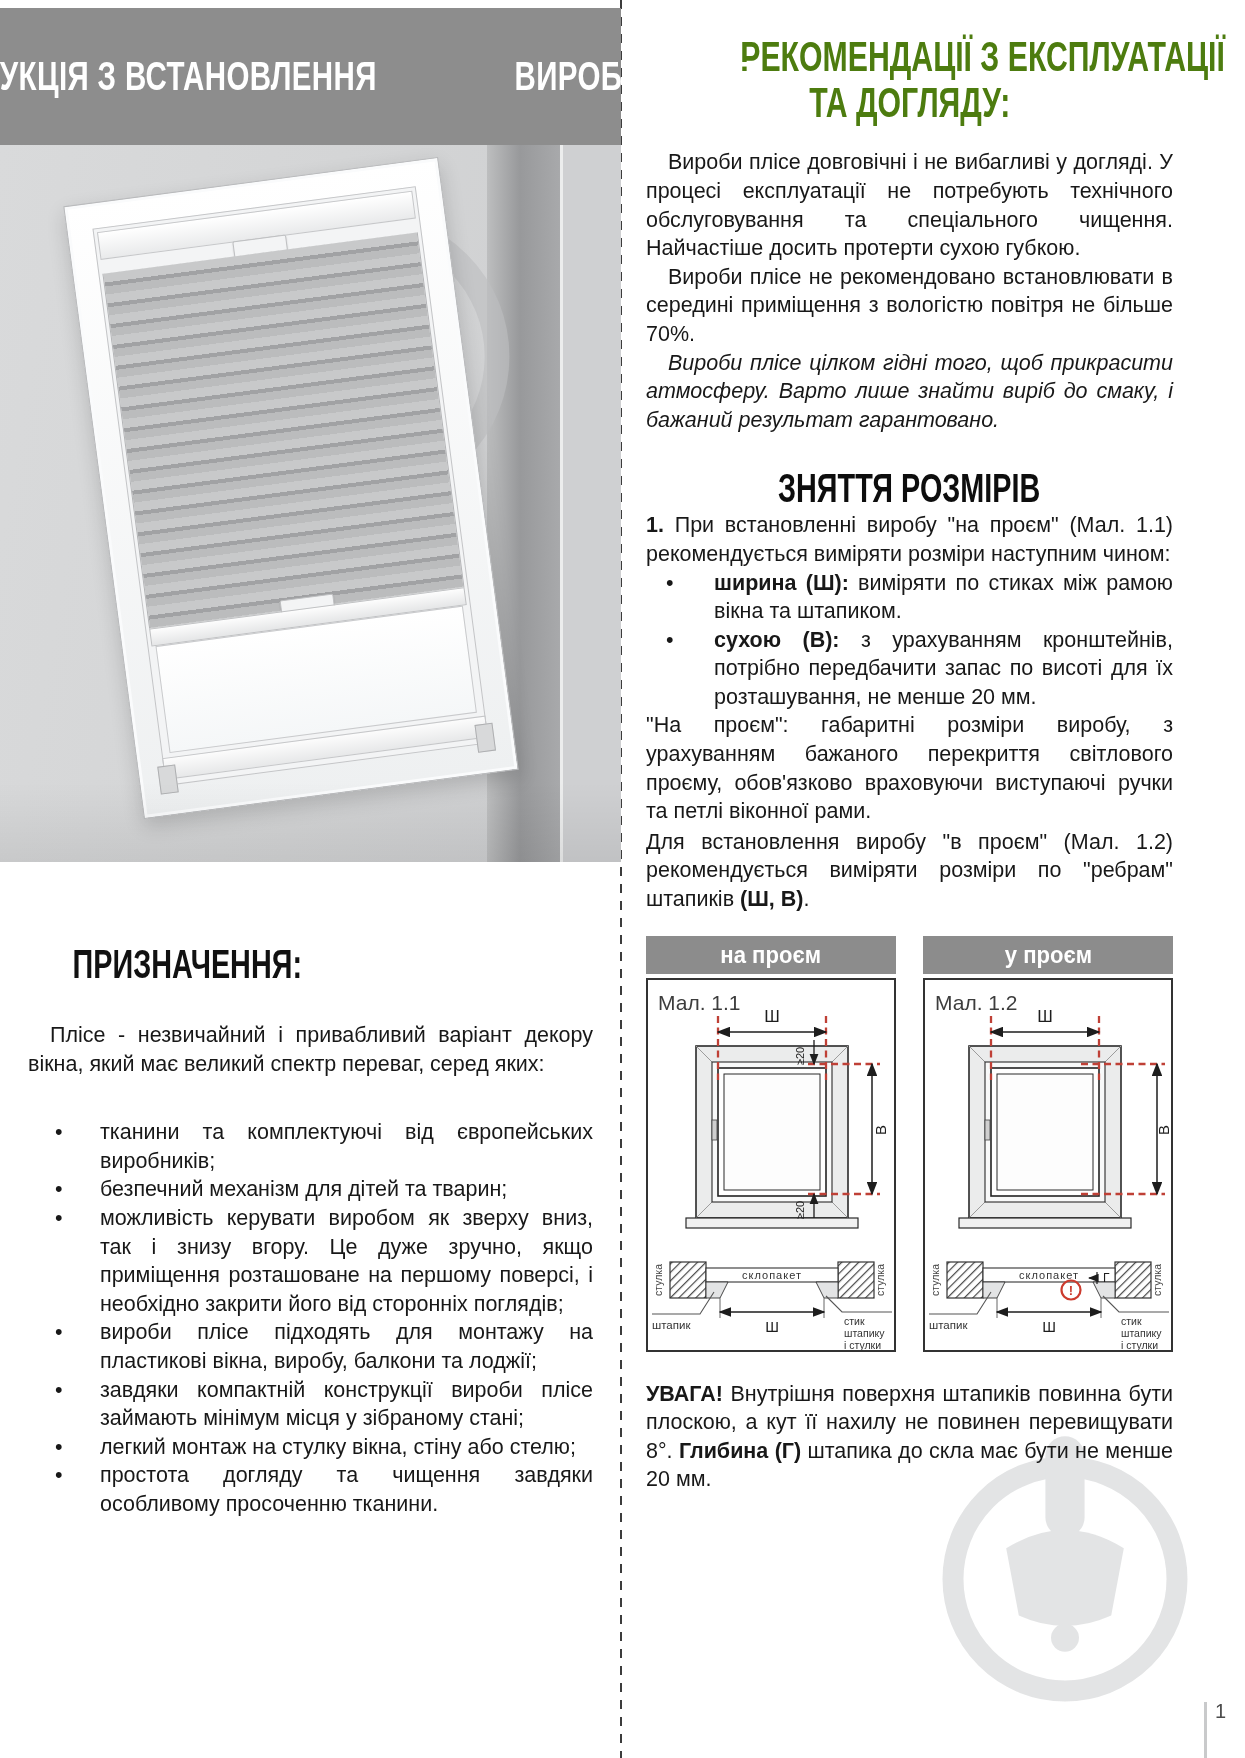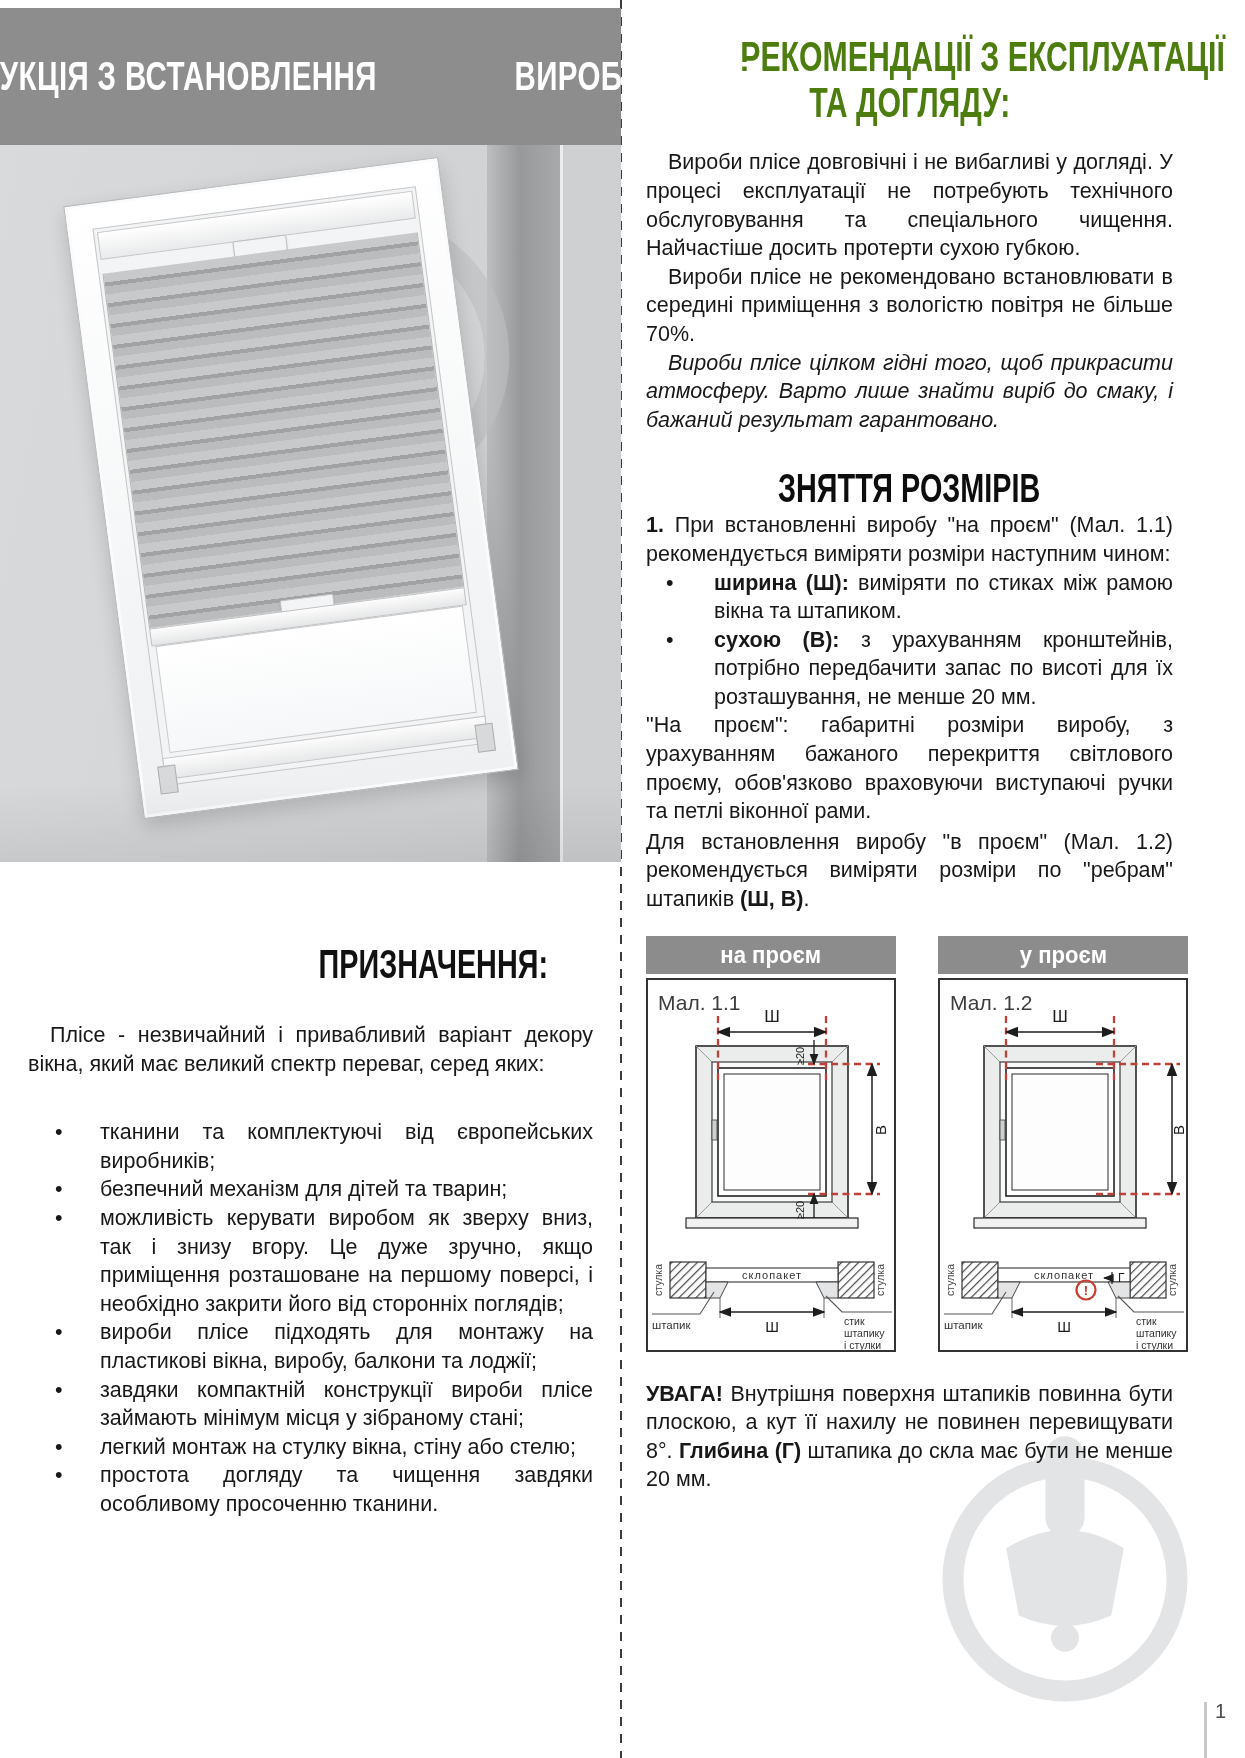--- a/index.html
+++ b/index.html
@@ -52,21 +52,21 @@
     background:linear-gradient(#fdfdfd,#e5e6e7);border:1px solid #bfc0c2;}
   .glass{position:absolute;left:34px;right:34px;top:448px;bottom:62px;
     background:linear-gradient(#ffffff,#f5f7f8);border:1px solid #c9cacc;}
   .sill{position:absolute;left:26px;right:26px;bottom:36px;height:20px;
     background:linear-gradient(#fcfcfc,#e7e8e9);border:1px solid #c6c7c9;}
   .bracket{position:absolute;width:16px;height:26px;background:#d8d9da;border:1px solid #aeafb1;bottom:22px;}
   .bracket-l{left:20px;}
   .bracket-r{right:20px;}
 
   .left-text{position:absolute;left:28px;top:862px;width:565px;z-index:3;}
-  .purpose-heading{margin-top:80px;text-align:right;font-size:40px;color:#111;}
+  .purpose-heading{margin-top:80px;text-align:left;font-size:40px;color:#111;}
   .jp{font-size:21.5px;line-height:1.33;text-align:justify;margin:0;}
   .indent{text-indent:22px;}
   .p-intro{margin-top:34px;}
   .b-list{margin-top:40px;}
   .b-item{display:flex;font-size:21.5px;line-height:1.33;}
   .bm{flex:0 0 72px;padding-left:27px;box-sizing:border-box;}
   .bt{flex:1;text-align:justify;}
 
   
   .right-col{position:absolute;left:646px;top:34px;width:527px;z-index:1;}
@@ -74,21 +74,21 @@
   .sizes-heading{margin-top:32px;text-align:center;font-size:40px;color:#0d0d0d;}
   .mt{}
   .mt-sm{margin-top:2px;}
   .first-para{margin-top:22px;}
   .italic{font-style:italic;}
   .b{font-weight:700;}
   .r-item{display:flex;font-size:21.5px;line-height:1.33;}
   .rm{flex:0 0 68px;padding-left:20px;box-sizing:border-box;}
   .rb{flex:1;text-align:justify;}
 
-  .diagrams{margin-top:22px;display:flex;gap:42px;}
+  .diagrams{margin-top:22px;display:flex;gap:27px;}
   .panel{width:250px;}
   .ptab{height:38px;background:#8c8c8c;color:#fff;display:flex;align-items:center;justify-content:center;}
   .ptab .tcond{display:inline-block;transform:scaleX(.92);font-weight:700;font-size:24px;white-space:nowrap;}
   .pbox{margin-top:4px;border:2px solid #333;height:374px;box-sizing:border-box;text-align:center;}
   .pbox svg{display:block;width:246px;height:370px;}
 
   .warning-para{margin-top:28px;}
 
   .pageno-line{position:absolute;left:1204px;top:1702px;width:3px;height:56px;background:#c9cacb;}
   .pageno{position:absolute;left:1215px;top:1700px;font-size:20px;color:#4c4c4c;}

